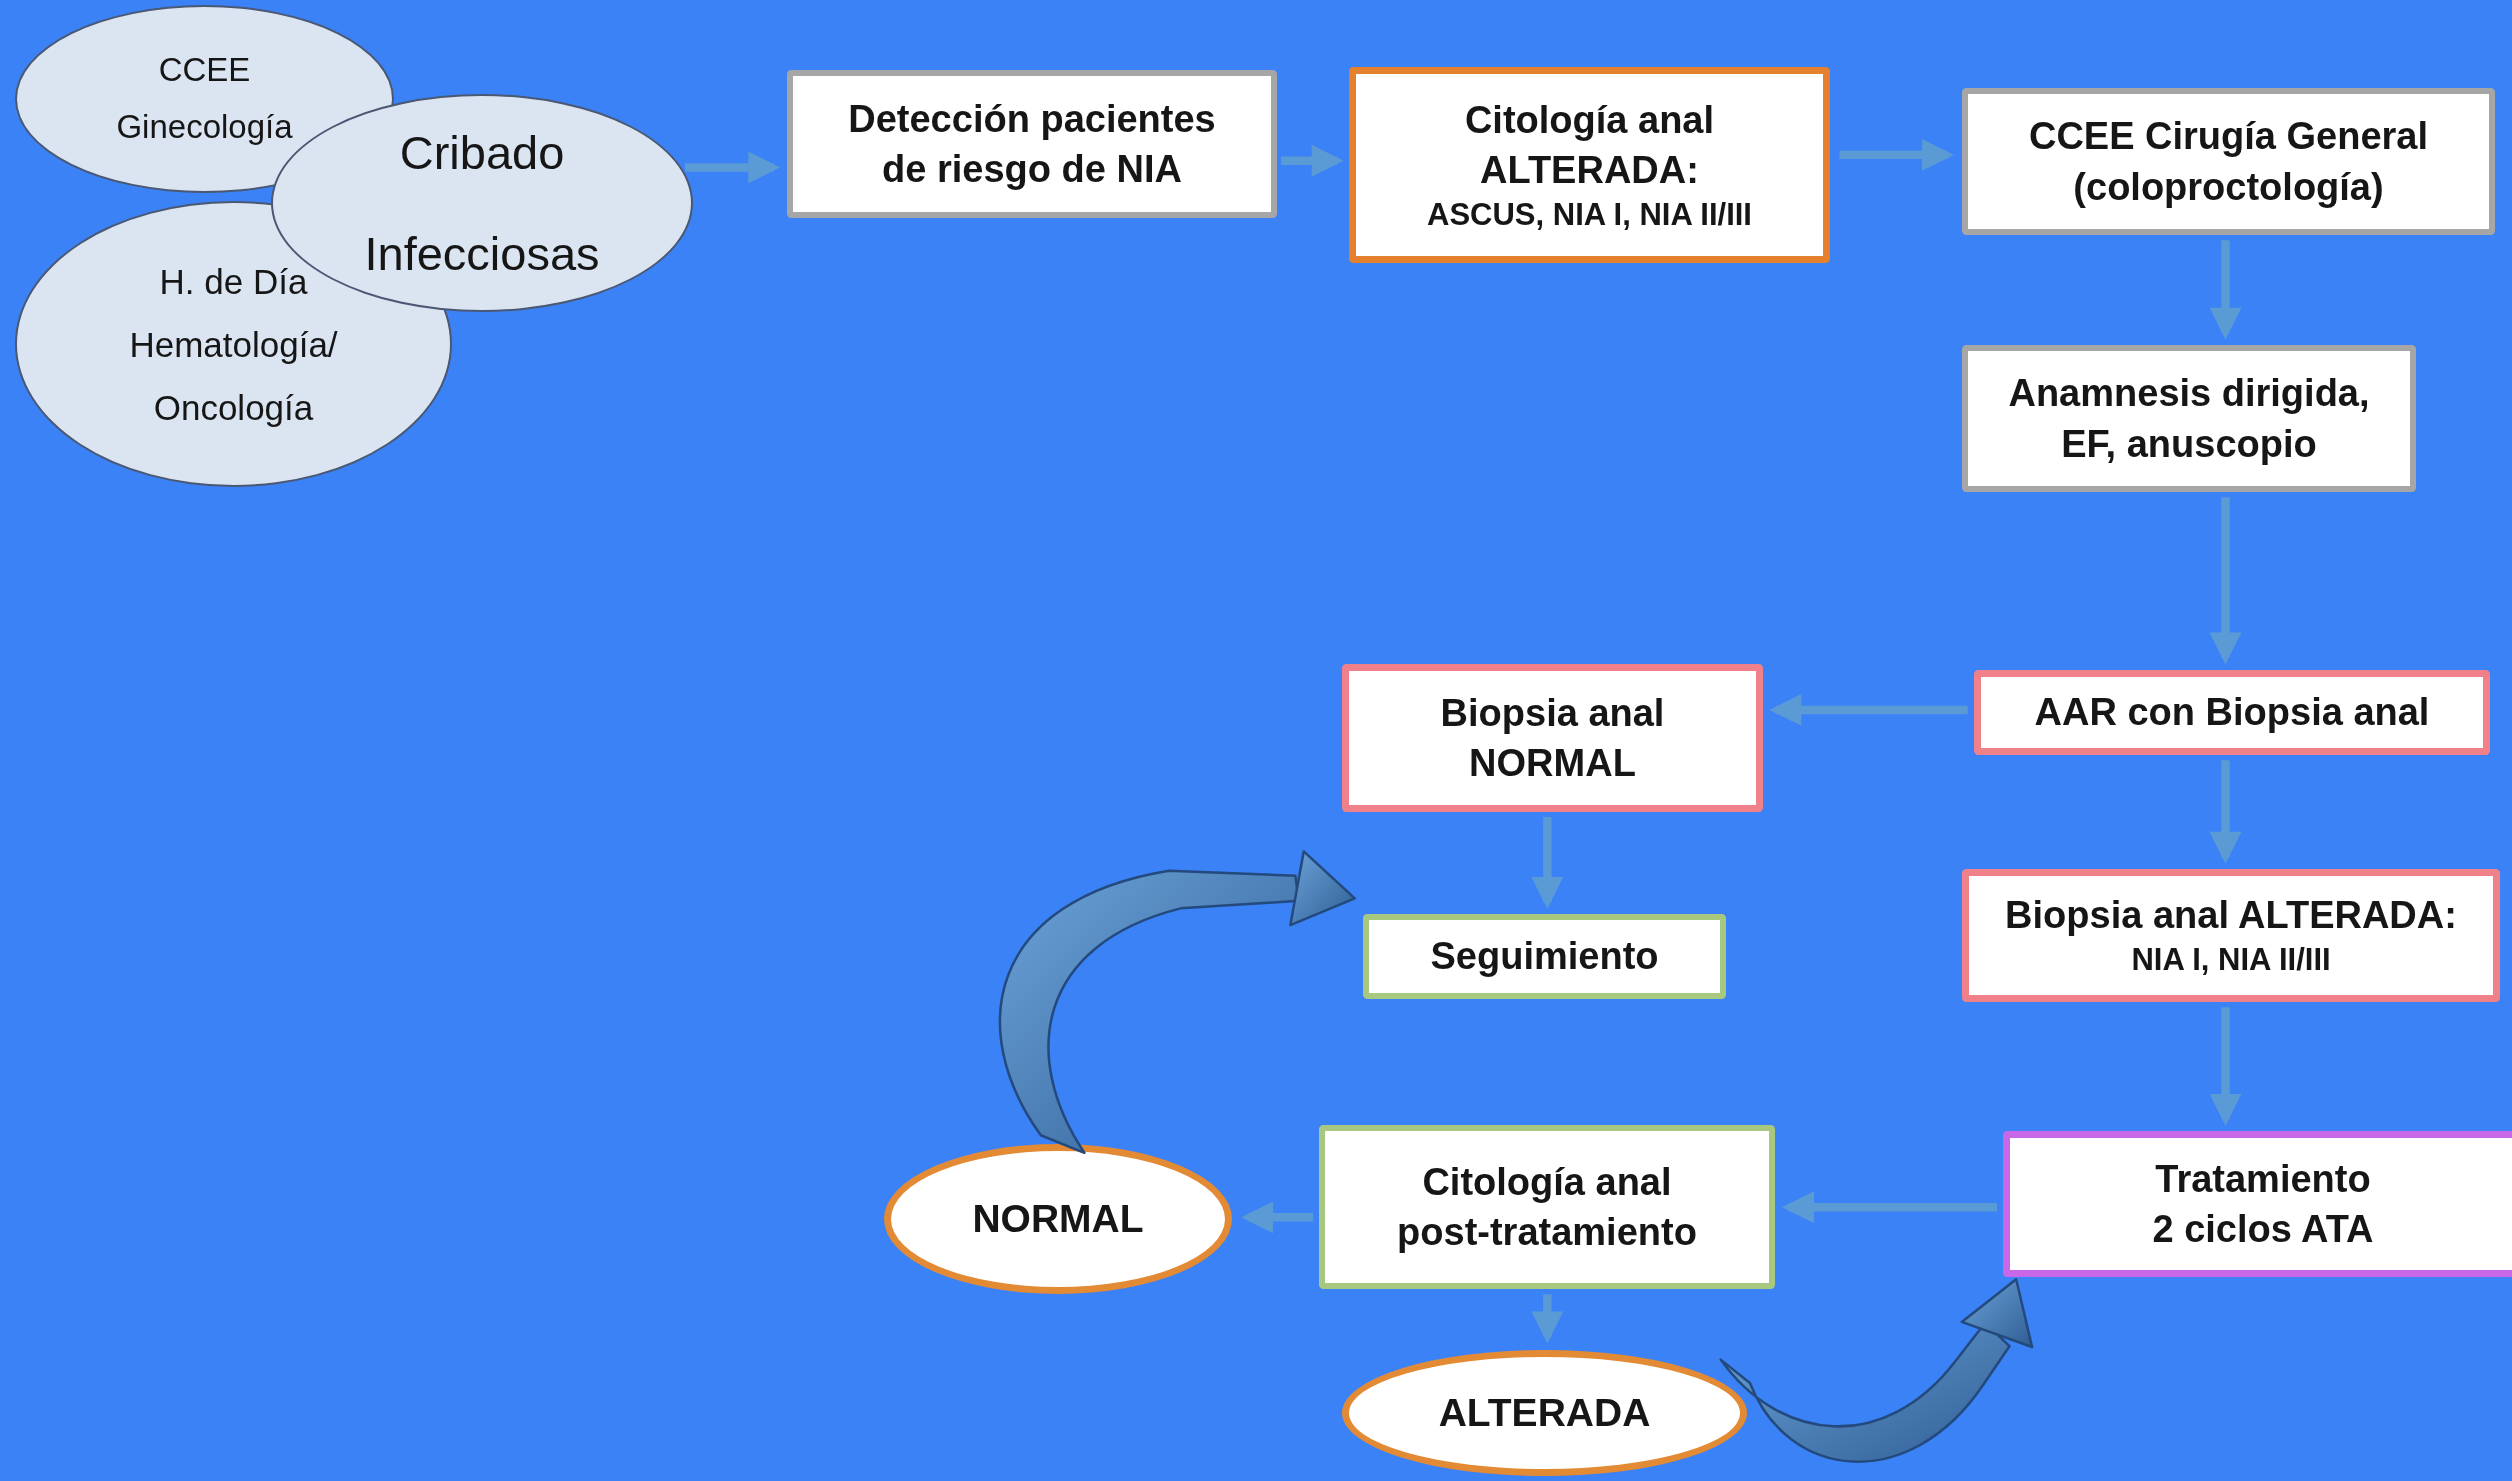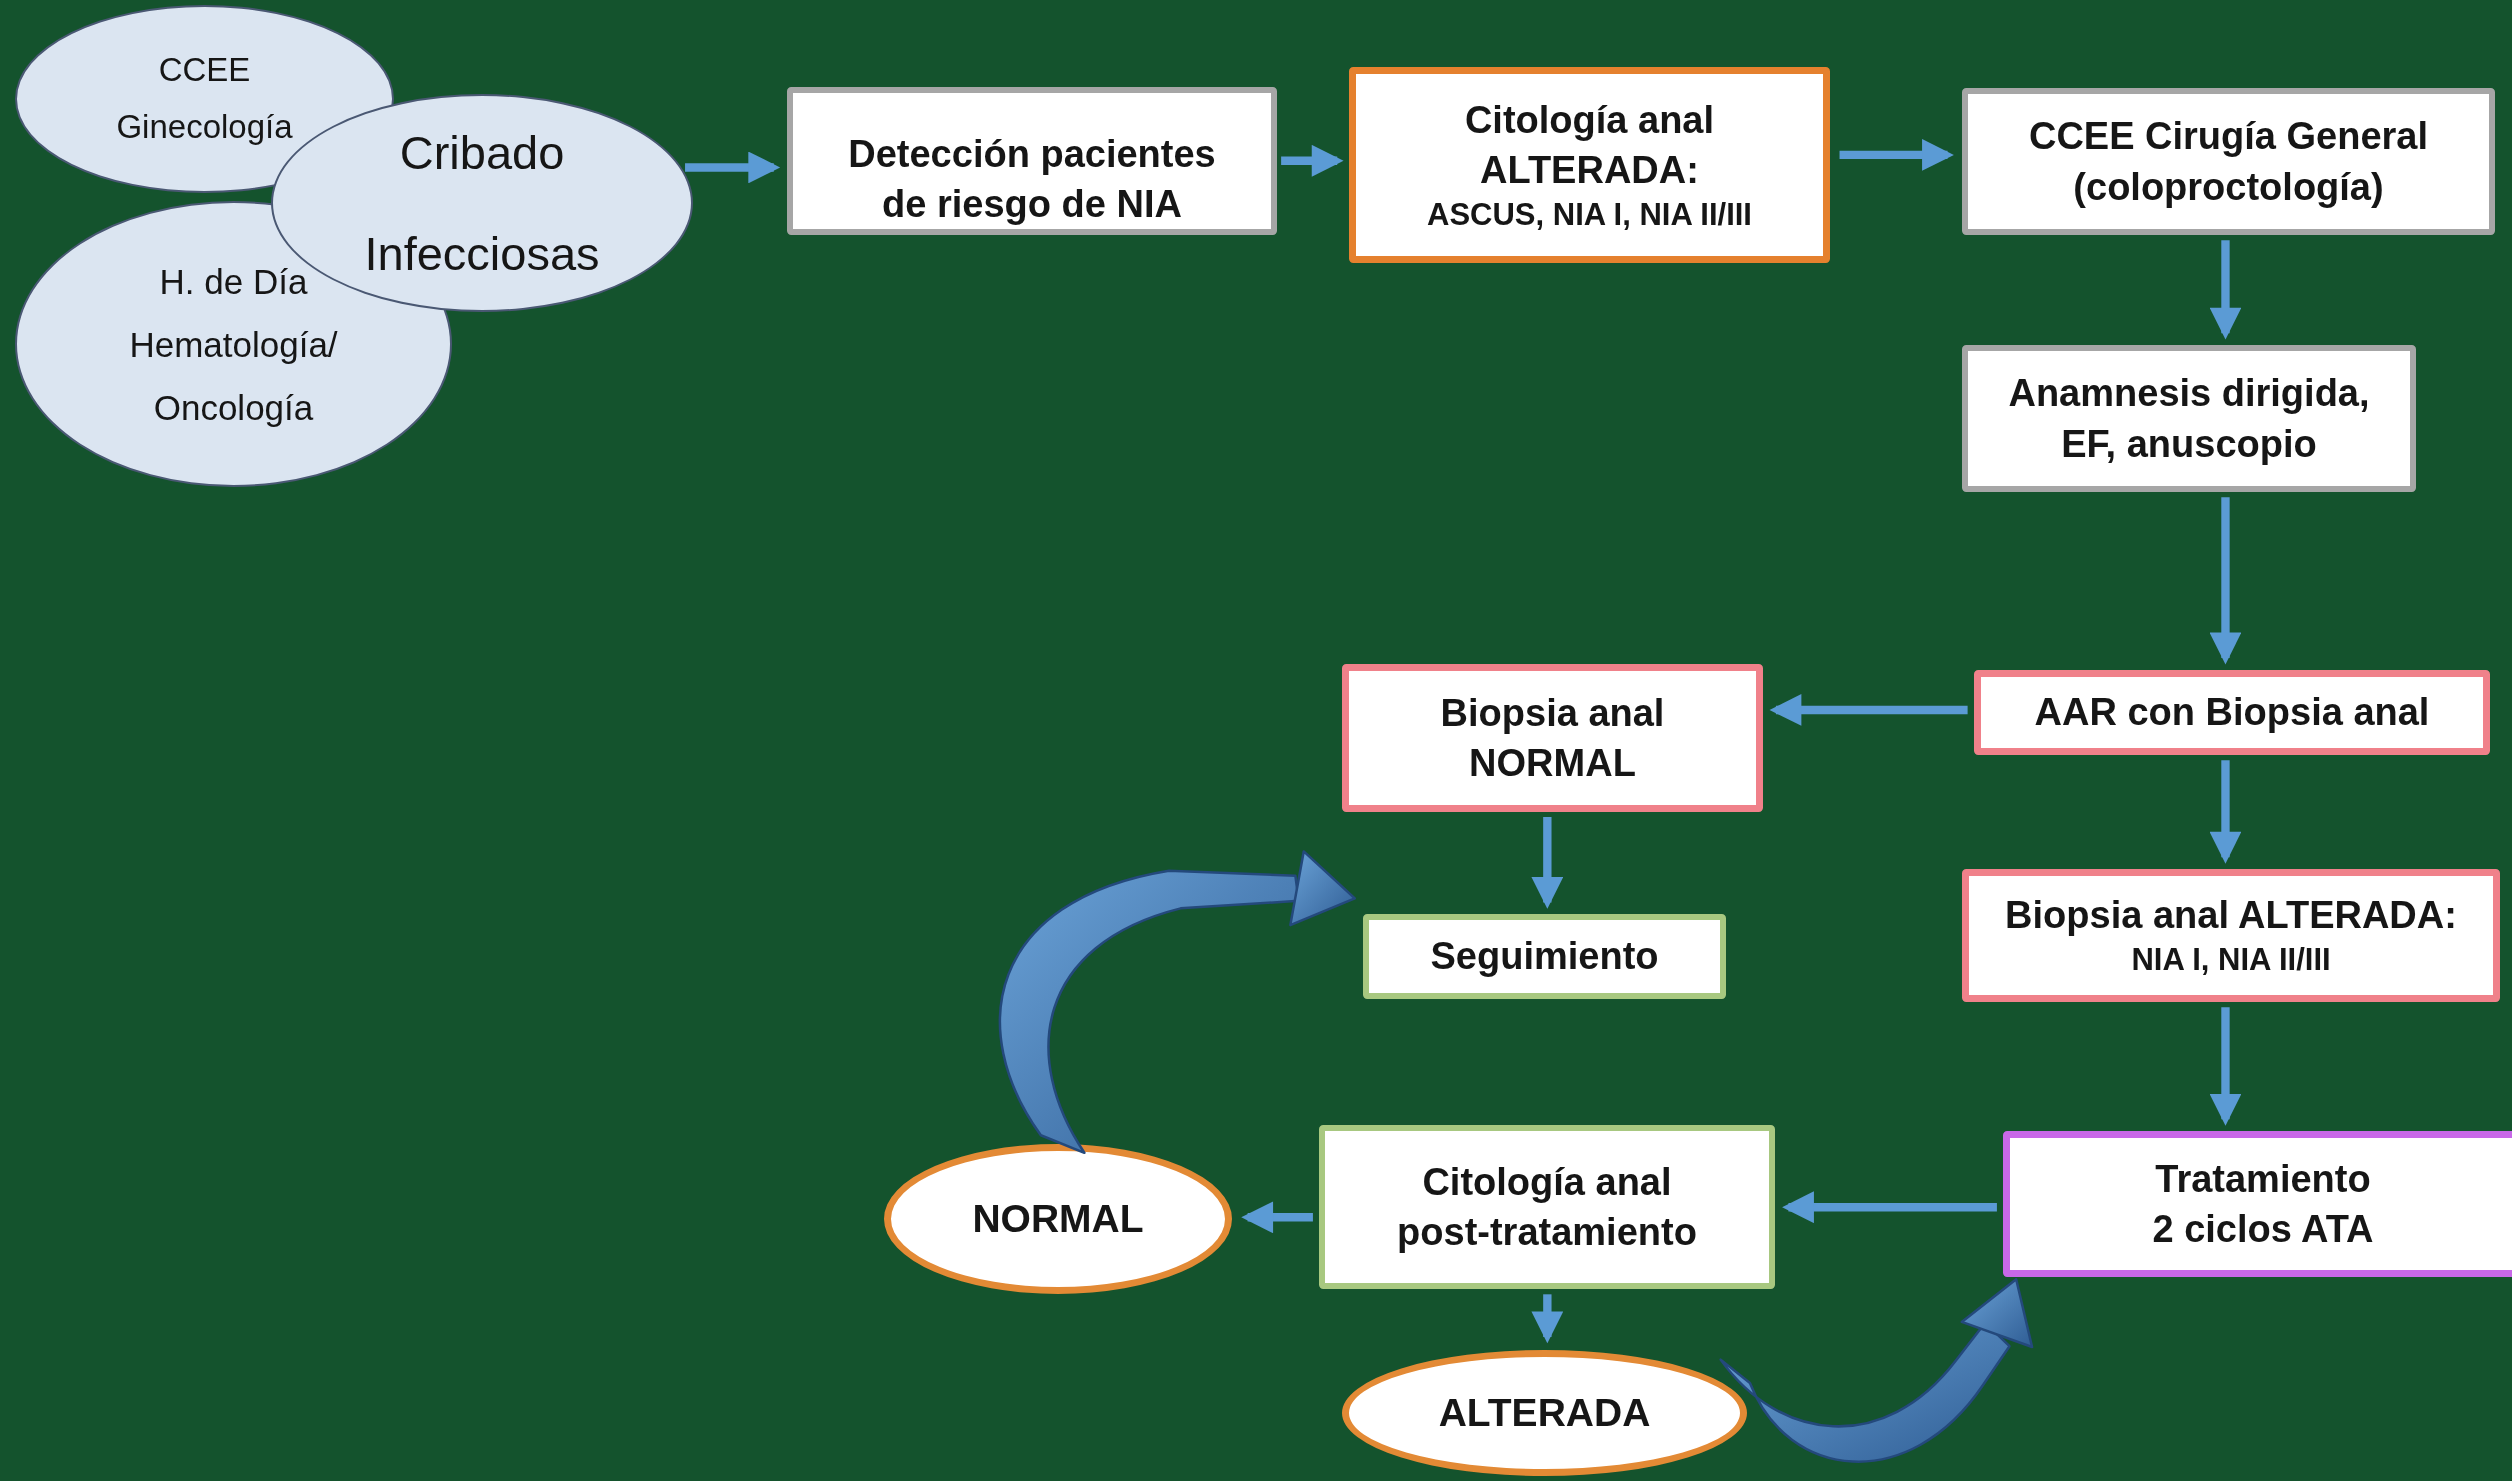--- a/index.html
+++ b/index.html
@@ -1,17 +1,17 @@
 <!DOCTYPE html>
 <html style="font-size:13.4px"><head>
 <meta charset="utf-8">
 <style>
   html,body{margin:0;padding:0;background:#ffffff;}
   #canvas{
-    position:relative;width:2512px;height:1481px;background:#14532d;overflow:hidden;
+    position:relative;width:2512px;height:1481px;background:#3b82f6;overflow:hidden;
     font-family:"Liberation Sans",sans-serif;color:#161616;
   }
   .node{
     position:absolute;box-sizing:border-box;
     display:flex;flex-direction:column;align-items:center;justify-content:center;
     text-align:center;
   }
   
   .src-ellipse{
     background:#dbe5f1;border:2.5px solid #4a5873;border-radius:50%;
@@ -98,21 +98,21 @@
     <div>H. de Día</div>
     <div>Hematología/</div>
     <div>Oncología</div>
   </div>
 
   <div class="node src-ellipse top" style="left:271px;top:94px;width:422px;height:218px;font-size:47px;line-height:1.6;gap:26px;">
     <div>Cribado</div>
     <div>Infecciosas</div>
   </div>
 
-  <div class="node box b-gray" style="left:787px;top:87px;width:490px;height:148px;justify-content:flex-end;">
+  <div class="node box b-gray" style="left:787px;top:70px;width:490px;height:148px;">
     <div class="l">Detección pacientes</div>
     <div class="l">de riesgo de NIA</div>
   </div>
 
   <div class="node box b-orange" style="left:1349px;top:67px;width:481px;height:196px;">
     <div class="l">Citología anal</div>
     <div class="l">ALTERADA:</div>
     <div class="sub">ASCUS, NIA I, NIA II/III</div>
   </div>
 

